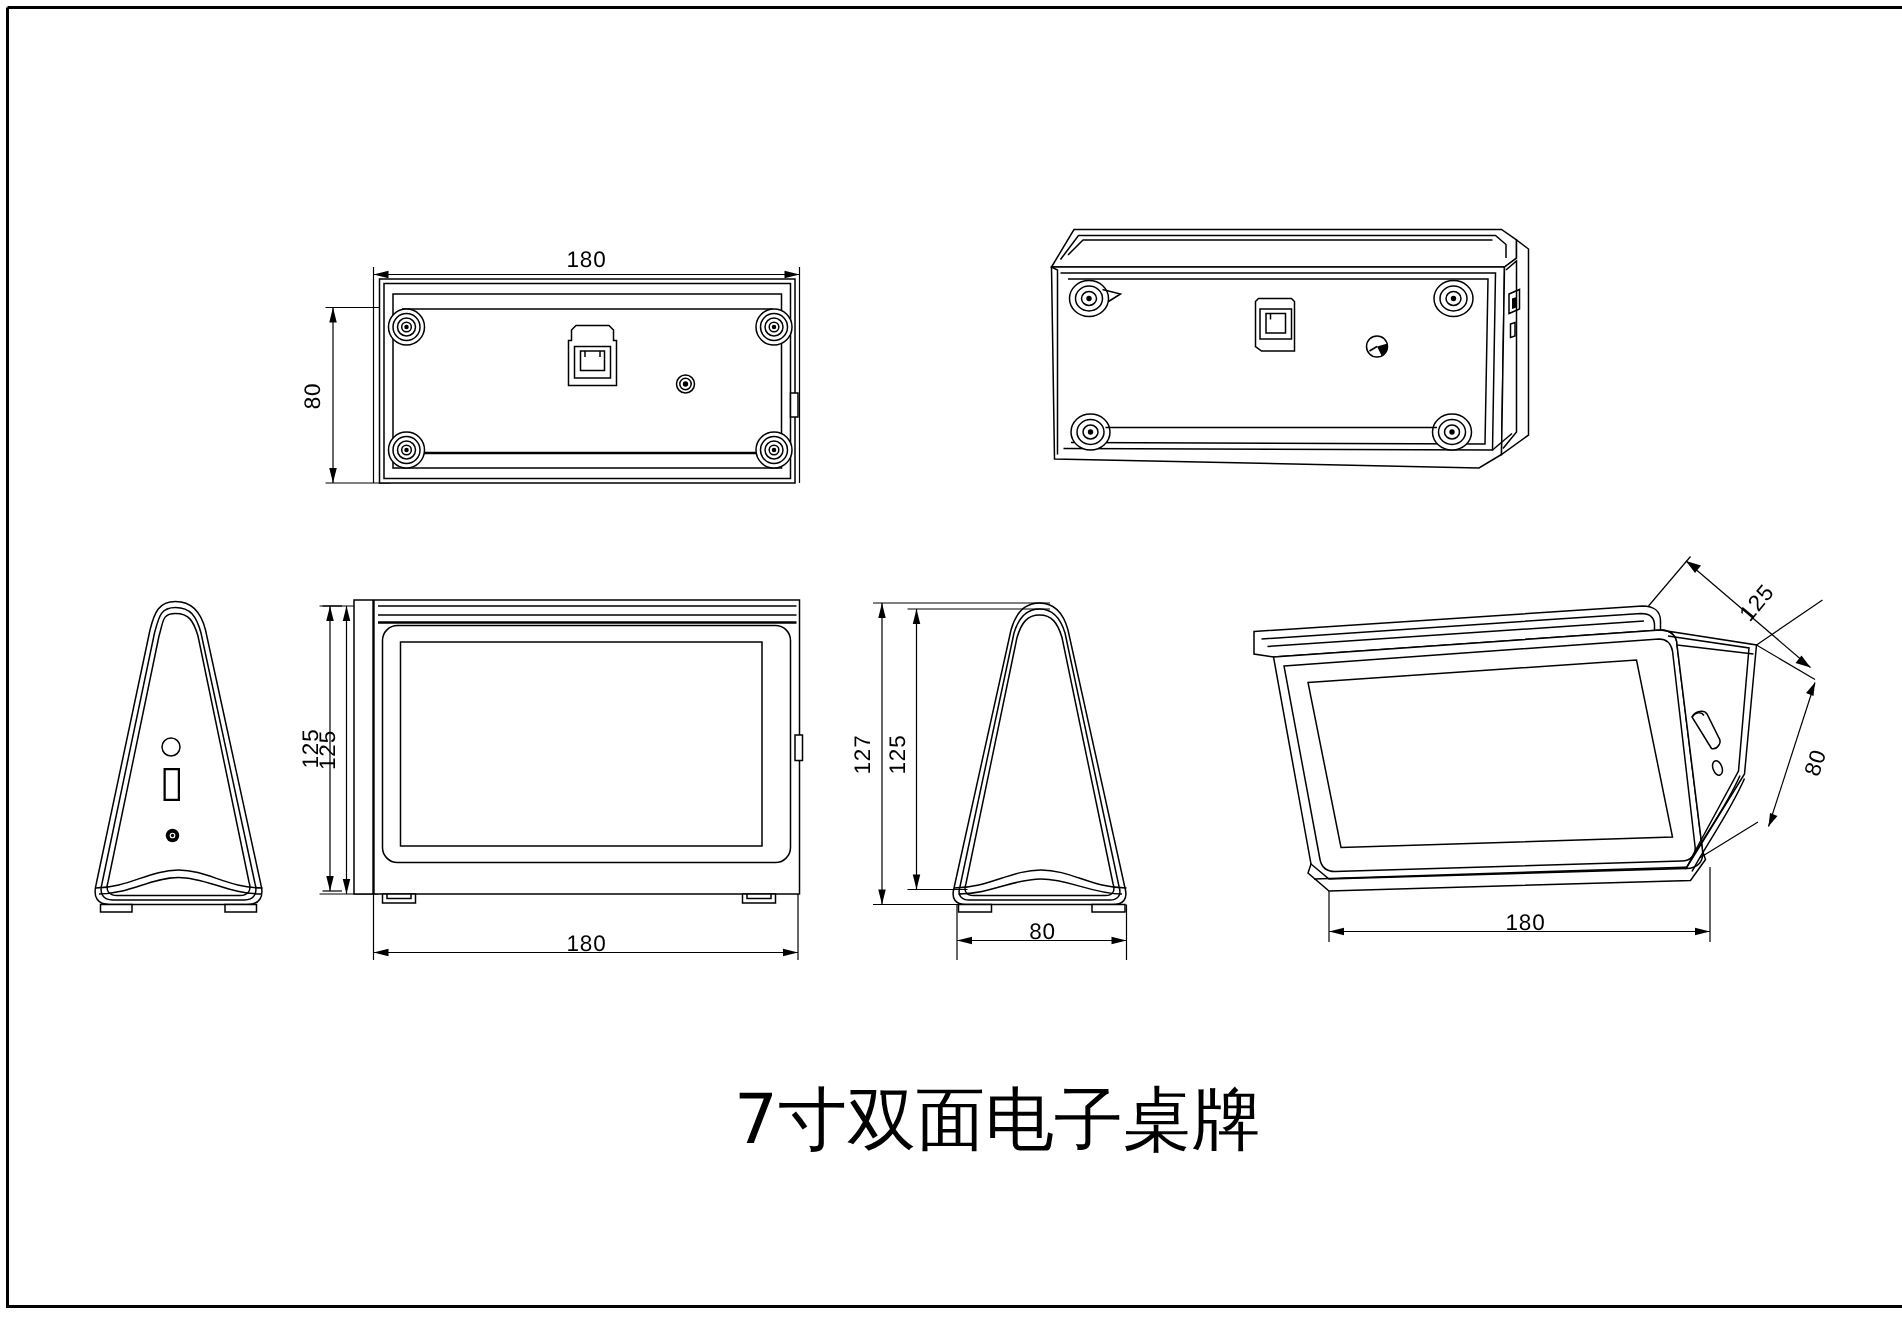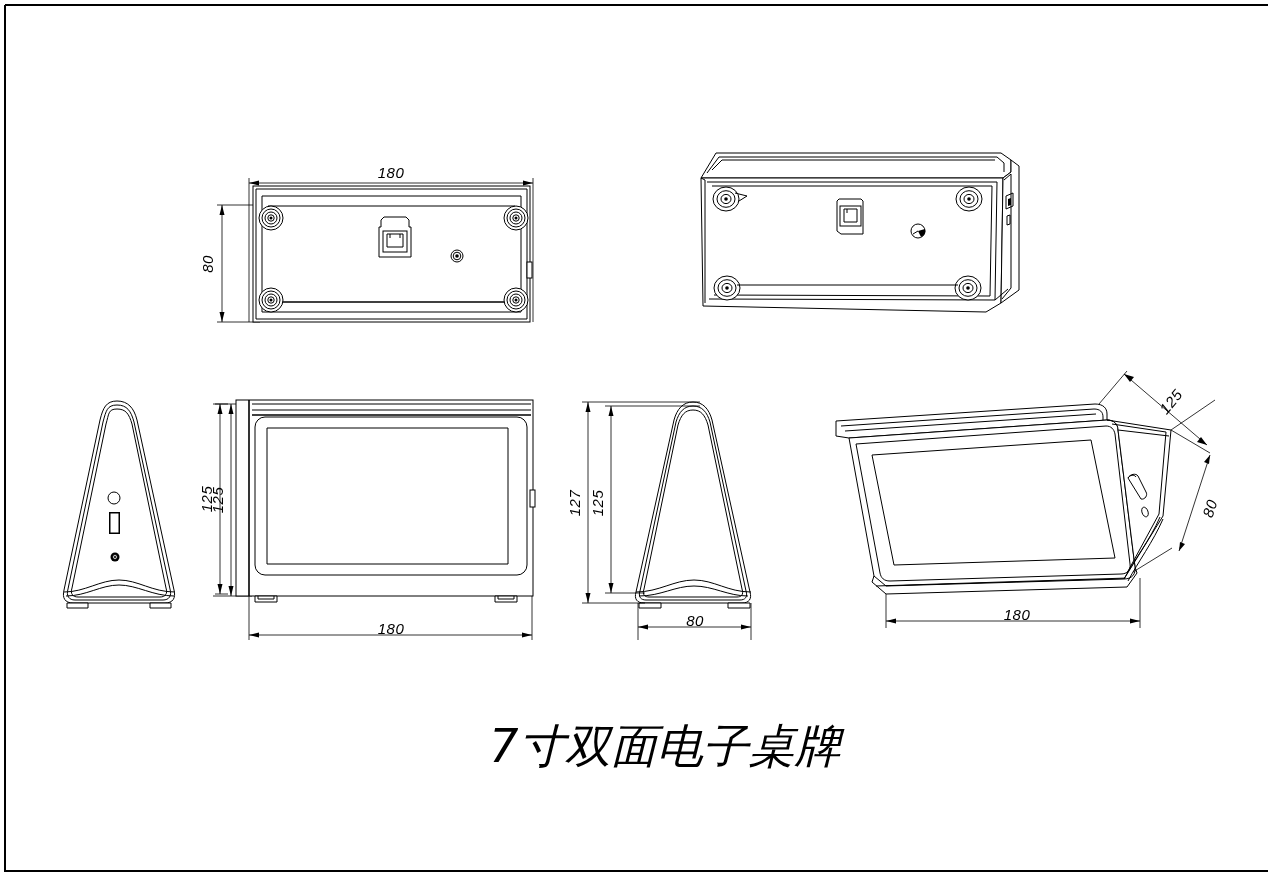--- a/index.html
+++ b/index.html
@@ -9,21 +9,20 @@
   }
   body {
     font-family: "Liberation Sans", sans-serif;
   }
   #drawing-page {
     position: relative;
     width: 1268px;
     height: 883px;
     background: #ffffff;
     overflow: hidden;
-    font-style: italic;
   }
   #drawing-svg {
     position: absolute;
     left: 0;
     top: 0;
     width: 1268px;
     height: 883px;
     display: block;
   }
   .ln {

